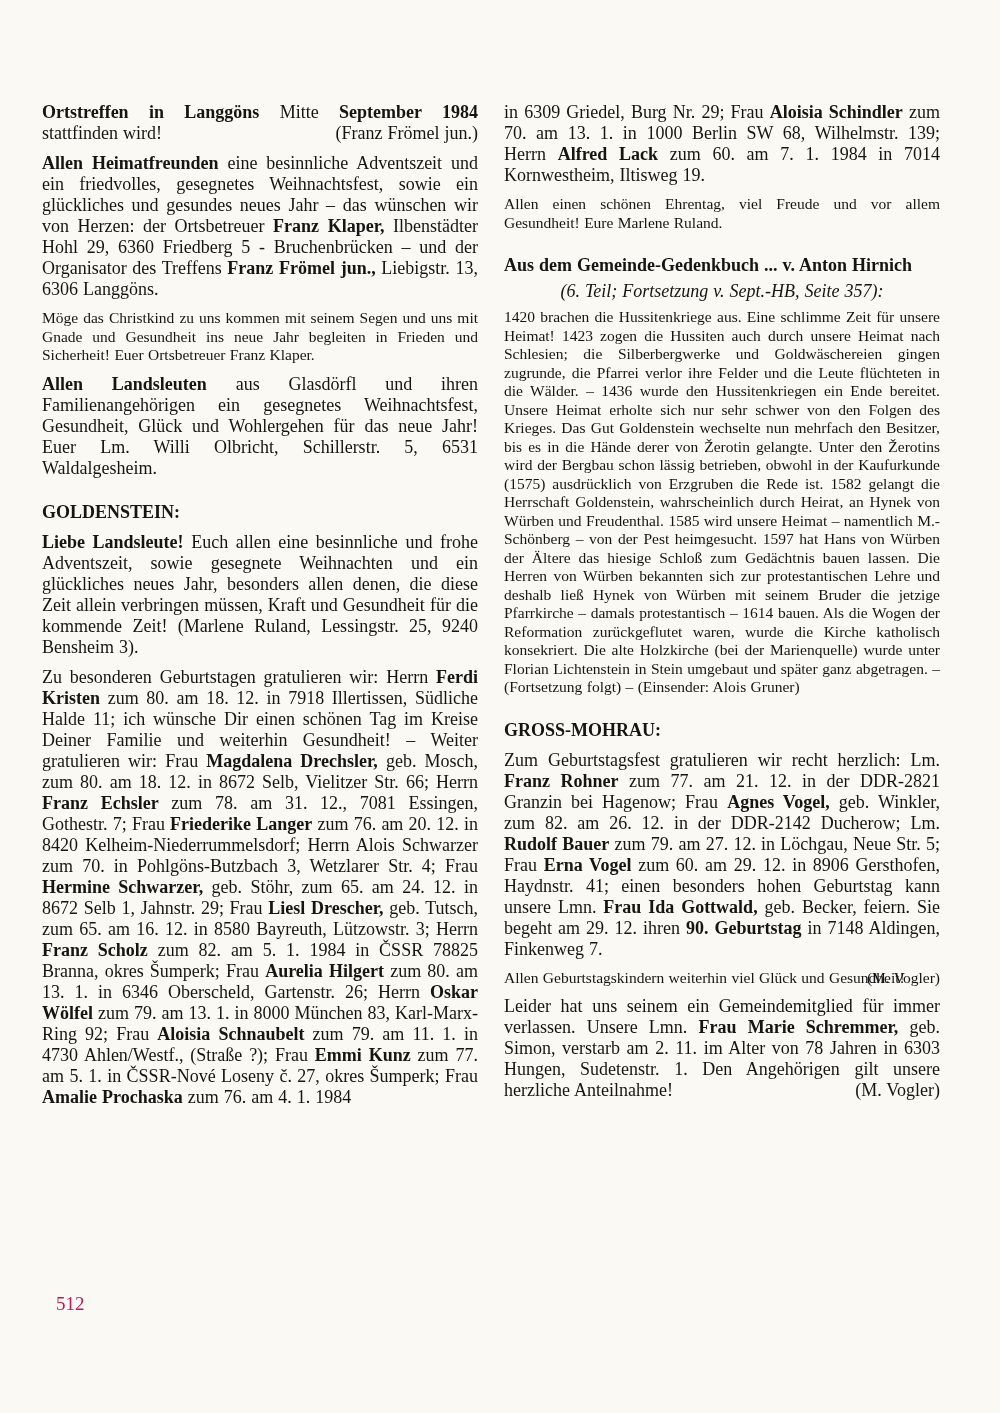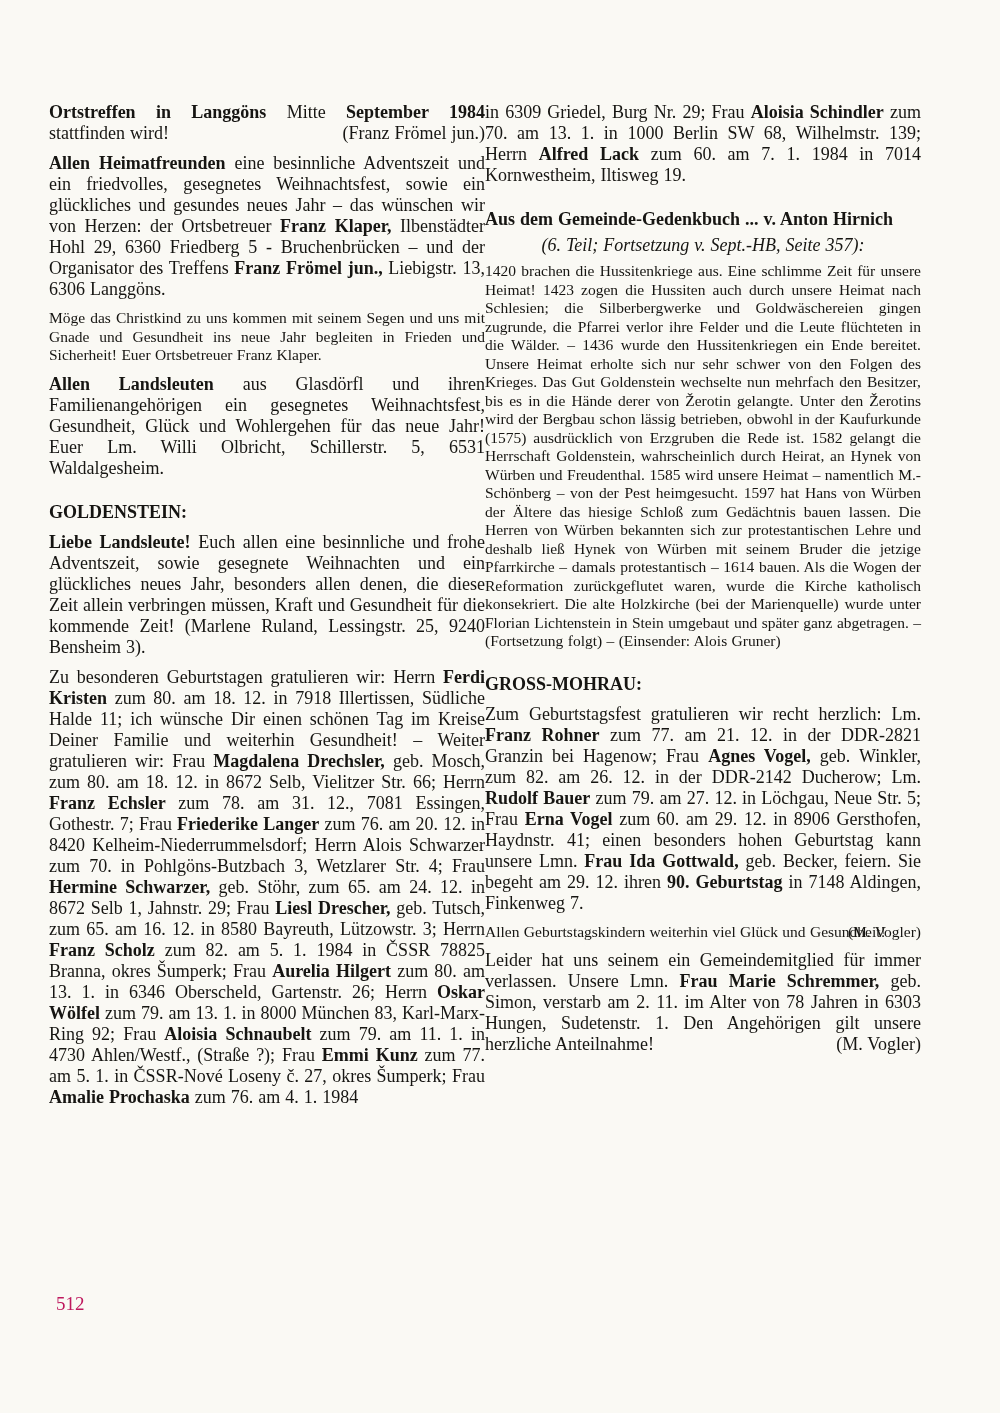--- a/index.html
+++ b/index.html
@@ -11,24 +11,25 @@
     font-family: "Liberation Serif", "DejaVu Serif", serif;
     position: relative;
     overflow: hidden;
   }
   .page {
     position: absolute;
     inset: 0;
   }
   .columns {
     position: absolute;
-    left: 49px;
+    left: 42px;
     top: 102px;
     width: 898px;
     display: flex;
+    gap: 26px;
   }
   .col {
     width: 436px;
     flex: 0 0 436px;
   }
   p.para {
     margin: 0 0 9px 0;
     font-size: 18px;
     line-height: 21px;
     text-align: justify;
@@ -75,20 +76,21 @@
         <p class="para body"><span class="b">Ortstreffen in Langgöns</span><span class="n"> Mitte </span><span class="b">September 1984</span><span class="n"> stattfinden wird!</span><span class="sign">(Franz Frömel jun.)</span></p>
         <p class="para body"><span class="b">Allen Heimatfreunden</span><span class="n"> eine besinnliche Adventszeit und ein friedvolles, gesegnetes Weihnachtsfest, sowie ein glückliches und gesundes neues Jahr – das wünschen wir von Herzen: der Ortsbetreuer </span><span class="b">Franz Klaper,</span><span class="n"> Ilbenstädter Hohl 29, 6360 Friedberg 5 - Bruchenbrücken – und der Organisator des Treffens </span><span class="b">Franz Frömel jun.,</span><span class="n"> Liebigstr. 13, 6306 Langgöns.</span></p>
         <p class="para small"><span class="n">Möge das Christkind zu uns kommen mit seinem Segen und uns mit Gnade und Gesundheit ins neue Jahr begleiten in Frieden und Sicherheit! Euer Ortsbetreuer Franz Klaper.</span></p>
         <p class="para body"><span class="b">Allen Landsleuten</span><span class="n"> aus Glasdörfl und ihren Familienangehörigen ein gesegnetes Weihnachtsfest, Gesundheit, Glück und Wohlergehen für das neue Jahr! Euer Lm. Willi Olbricht, Schillerstr. 5, 6531 Waldalgesheim.</span></p>
         <p class="para heading"><span class="b">GOLDENSTEIN:</span></p>
         <p class="para body"><span class="b">Liebe Landsleute!</span><span class="n"> Euch allen eine besinnliche und frohe Adventszeit, sowie gesegnete Weihnachten und ein glückliches neues Jahr, besonders allen denen, die diese Zeit allein verbringen müssen, Kraft und Gesundheit für die kommende Zeit! (Marlene Ruland, Lessingstr. 25, 9240 Bensheim 3).</span></p>
         <p class="para body"><span class="n">Zu besonderen Geburtstagen gratulieren wir: Herrn </span><span class="b">Ferdi Kristen</span><span class="n"> zum 80. am 18. 12. in 7918 Illertissen, Südliche Halde 11; ich wünsche Dir einen schönen Tag im Kreise Deiner Familie und weiterhin Gesundheit! – Weiter gratulieren wir: Frau </span><span class="b">Magdalena Drechsler,</span><span class="n"> geb. Mosch, zum 80. am 18. 12. in 8672 Selb, Vielitzer Str. 66; Herrn </span><span class="b">Franz Echsler</span><span class="n"> zum 78. am 31. 12., 7081 Essingen, Gothestr. 7; Frau </span><span class="b">Friederike Langer</span><span class="n"> zum 76. am 20. 12. in 8420 Kelheim-Niederrummelsdorf; Herrn Alois Schwarzer zum 70. in Pohlgöns-Butzbach 3, Wetzlarer Str. 4; Frau </span><span class="b">Hermine Schwarzer,</span><span class="n"> geb. Stöhr, zum 65. am 24. 12. in 8672 Selb 1, Jahnstr. 29; Frau </span><span class="b">Liesl Drescher,</span><span class="n"> geb. Tutsch, zum 65. am 16. 12. in 8580 Bayreuth, Lützowstr. 3; Herrn </span><span class="b">Franz Scholz</span><span class="n"> zum 82. am 5. 1. 1984 in ČSSR 78825 Branna, okres Šumperk; Frau </span><span class="b">Aurelia Hilgert</span><span class="n"> zum 80. am 13. 1. in 6346 Oberscheld, Gartenstr. 26; Herrn </span><span class="b">Oskar Wölfel</span><span class="n"> zum 79. am 13. 1. in 8000 München 83, Karl-Marx-Ring 92; Frau </span><span class="b">Aloisia Schnaubelt</span><span class="n"> zum 79. am 11. 1. in 4730 Ahlen/Westf., (Straße ?); Frau </span><span class="b">Emmi Kunz</span><span class="n"> zum 77. am 5. 1. in ČSSR-Nové Loseny č. 27, okres Šumperk; Frau </span><span class="b">Amalie Prochaska</span><span class="n"> zum 76. am 4. 1. 1984</span></p>
       </div>
     <div class="col">
         <p class="para body"><span class="n">in 6309 Griedel, Burg Nr. 29; Frau </span><span class="b">Aloisia Schindler</span><span class="n"> zum 70. am 13. 1. in 1000 Berlin SW 68, Wilhelmstr. 139; Herrn </span><span class="b">Alfred Lack</span><span class="n"> zum 60. am 7. 1. 1984 in 7014 Kornwestheim, Iltisweg 19.</span></p>
+        <p class="para small"><span class="n">Allen einen schönen Ehrentag, viel Freude und vor allem Gesundheit! Eure Marlene Ruland.</span></p>
         <p class="para heading"><span class="b">Aus dem Gemeinde-Gedenkbuch ... v. Anton Hirnich</span></p>
         <p class="para subheading"><span class="n">(6. Teil; Fortsetzung v. Sept.-HB, Seite 357):</span></p>
         <p class="para small"><span class="n">1420 brachen die Hussitenkriege aus. Eine schlimme Zeit für unsere Heimat! 1423 zogen die Hussiten auch durch unsere Heimat nach Schlesien; die Silberbergwerke und Goldwäschereien gingen zugrunde, die Pfarrei verlor ihre Felder und die Leute flüchteten in die Wälder. – 1436 wurde den Hussitenkriegen ein Ende bereitet. Unsere Heimat erholte sich nur sehr schwer von den Folgen des Krieges. Das Gut Goldenstein wechselte nun mehrfach den Besitzer, bis es in die Hände derer von Žerotin gelangte. Unter den Žerotins wird der Bergbau schon lässig betrieben, obwohl in der Kaufurkunde (1575) ausdrücklich von Erzgruben die Rede ist. 1582 gelangt die Herrschaft Goldenstein, wahrscheinlich durch Heirat, an Hynek von Würben und Freudenthal. 1585 wird unsere Heimat – namentlich M.-Schönberg – von der Pest heimgesucht. 1597 hat Hans von Würben der Ältere das hiesige Schloß zum Gedächtnis bauen lassen. Die Herren von Würben bekannten sich zur protestantischen Lehre und deshalb ließ Hynek von Würben mit seinem Bruder die jetzige Pfarrkirche – damals protestantisch – 1614 bauen. Als die Wogen der Reformation zurückgeflutet waren, wurde die Kirche katholisch konsekriert. Die alte Holzkirche (bei der Marienquelle) wurde unter Florian Lichtenstein in Stein umgebaut und später ganz abgetragen. – (Fortsetzung folgt) – (Einsender: Alois Gruner)</span></p>
         <p class="para heading"><span class="b">GROSS-MOHRAU:</span></p>
         <p class="para body"><span class="n">Zum Geburtstagsfest gratulieren wir recht herzlich: Lm. </span><span class="b">Franz Rohner</span><span class="n"> zum 77. am 21. 12. in der DDR-2821 Granzin bei Hagenow; Frau </span><span class="b">Agnes Vogel,</span><span class="n"> geb. Winkler, zum 82. am 26. 12. in der DDR-2142 Ducherow; Lm. </span><span class="b">Rudolf Bauer</span><span class="n"> zum 79. am 27. 12. in Löchgau, Neue Str. 5; Frau </span><span class="b">Erna Vogel</span><span class="n"> zum 60. am 29. 12. in 8906 Gersthofen, Haydnstr. 41; einen besonders hohen Geburtstag kann unsere Lmn. </span><span class="b">Frau Ida Gottwald,</span><span class="n"> geb. Becker, feiern. Sie begeht am 29. 12. ihren </span><span class="b">90. Geburtstag</span><span class="n"> in 7148 Aldingen, Finkenweg 7.</span></p>
         <p class="para small"><span class="n">Allen Geburtstagskindern weiterhin viel Glück und Gesundheit!</span><span class="sign">(M. Vogler)</span></p>
         <p class="para body"><span class="n">Leider hat uns seinem ein Gemeindemitglied für immer verlassen. Unsere Lmn. </span><span class="b">Frau Marie Schremmer,</span><span class="n"> geb. Simon, verstarb am 2. 11. im Alter von 78 Jahren in 6303 Hungen, Sudetenstr. 1. Den Angehörigen gilt unsere herzliche Anteilnahme!</span><span class="sign">(M. Vogler)</span></p>
       </div>
   </div>
   <div class="page-number">512</div>

